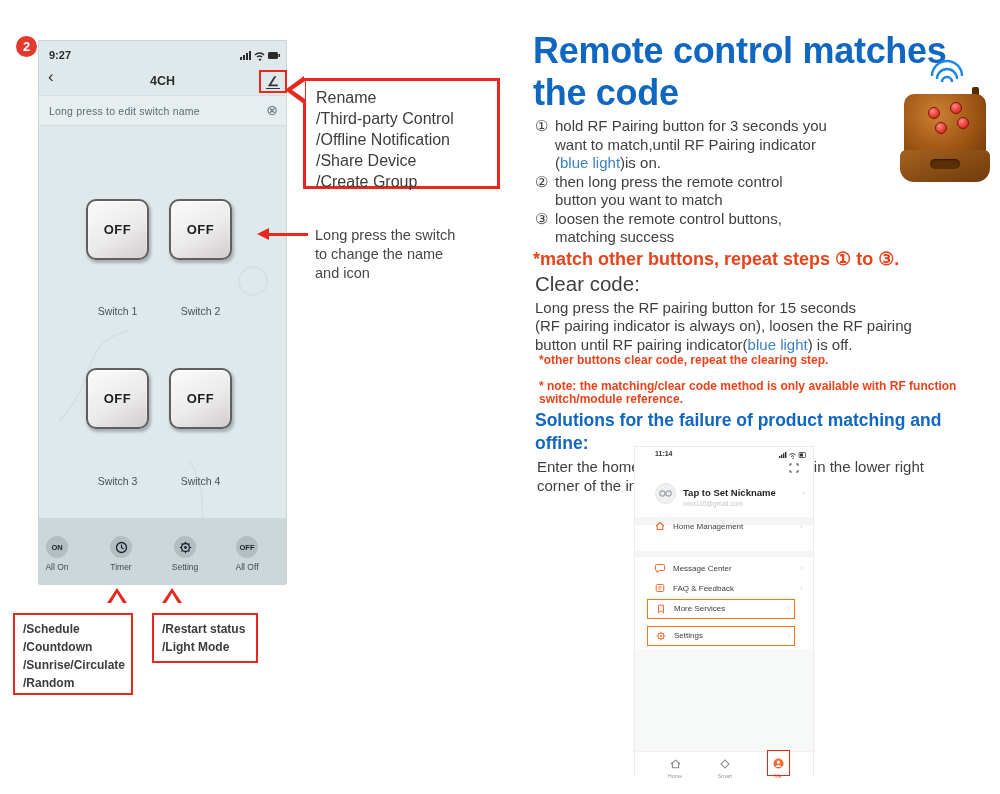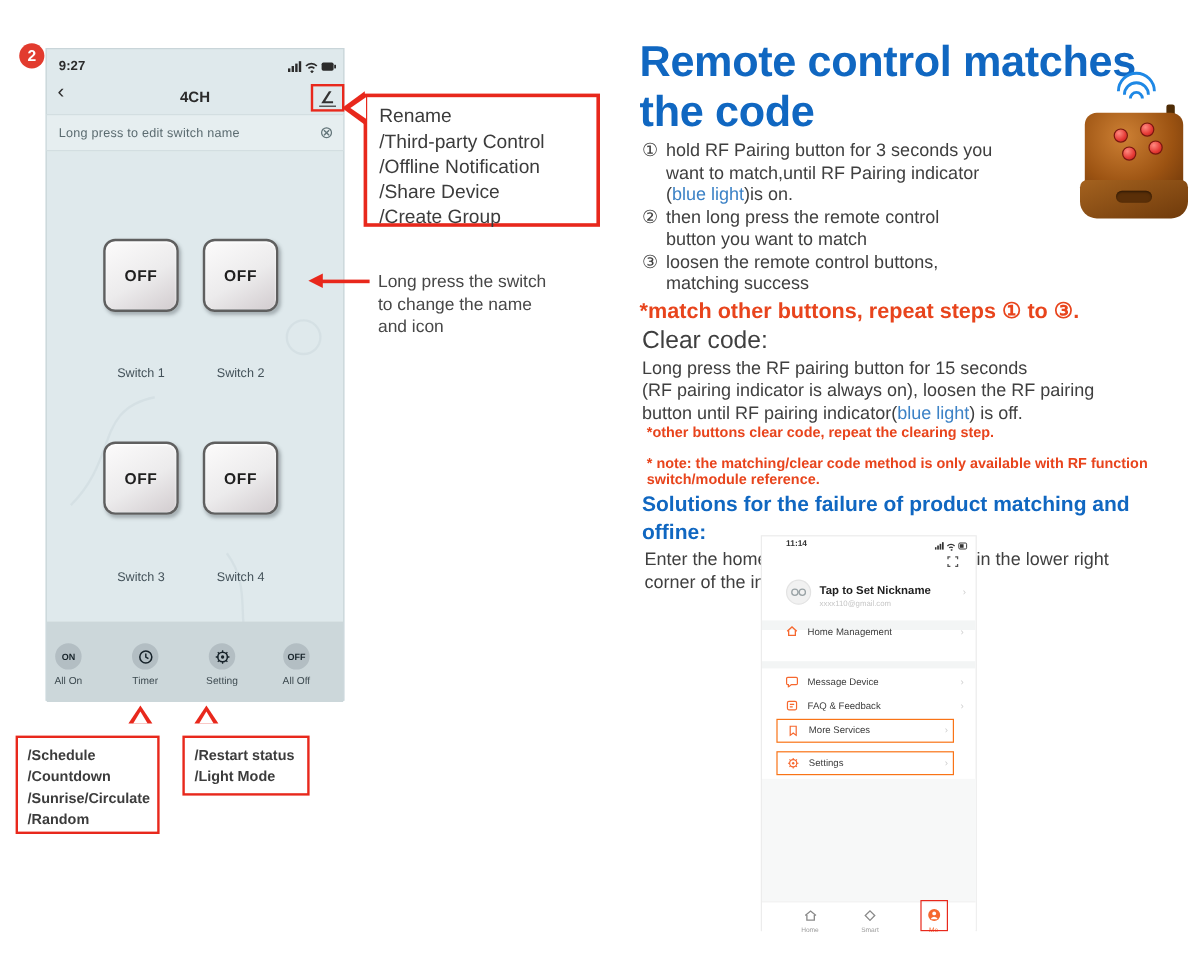--- a/index.html
+++ b/index.html
@@ -299,21 +299,21 @@
     <span class="abs p2-row-label">Home Management</span>
     <span class="abs p2-chev" style="right:10px;top:5px;">›</span>
   </div>
 
   <div class="abs p2-band" style="top:104px;height:6px;"></div>
 
   <div class="abs p2-row" style="top:112px;">
     <svg class="abs p2-row-icon" width="10" height="10" viewBox="0 0 10 10">
       <path d="M1.5 1.5 h7 a1 1 0 0 1 1 1 v4 a1 1 0 0 1 -1 1 h-4 l-2.5 2 v-2 h-.5 a1 1 0 0 1 -1 -1 v-4 a1 1 0 0 1 1 -1 z" fill="none" stroke="#f6682f" stroke-width="1"></path>
     </svg>
-    <span class="abs p2-row-label">Message Device</span>
+    <span class="abs p2-row-label">Message Center</span>
     <span class="abs p2-chev" style="right:10px;top:5px;">›</span>
   </div>
 
   <div class="abs p2-row" style="top:132px;">
     <svg class="abs p2-row-icon" width="10" height="10" viewBox="0 0 10 10">
       <rect x="1.2" y="1.5" width="7.6" height="7" rx="1.2" fill="none" stroke="#f6682f" stroke-width="1"></rect>
       <path d="M3.2 4 h3.6 M3.2 6 h2.4" stroke="#f6682f" stroke-width="1"></path>
     </svg>
     <span class="abs p2-row-label">FAQ &amp; Feedback</span>
     <span class="abs p2-chev" style="right:10px;top:5px;">›</span>

